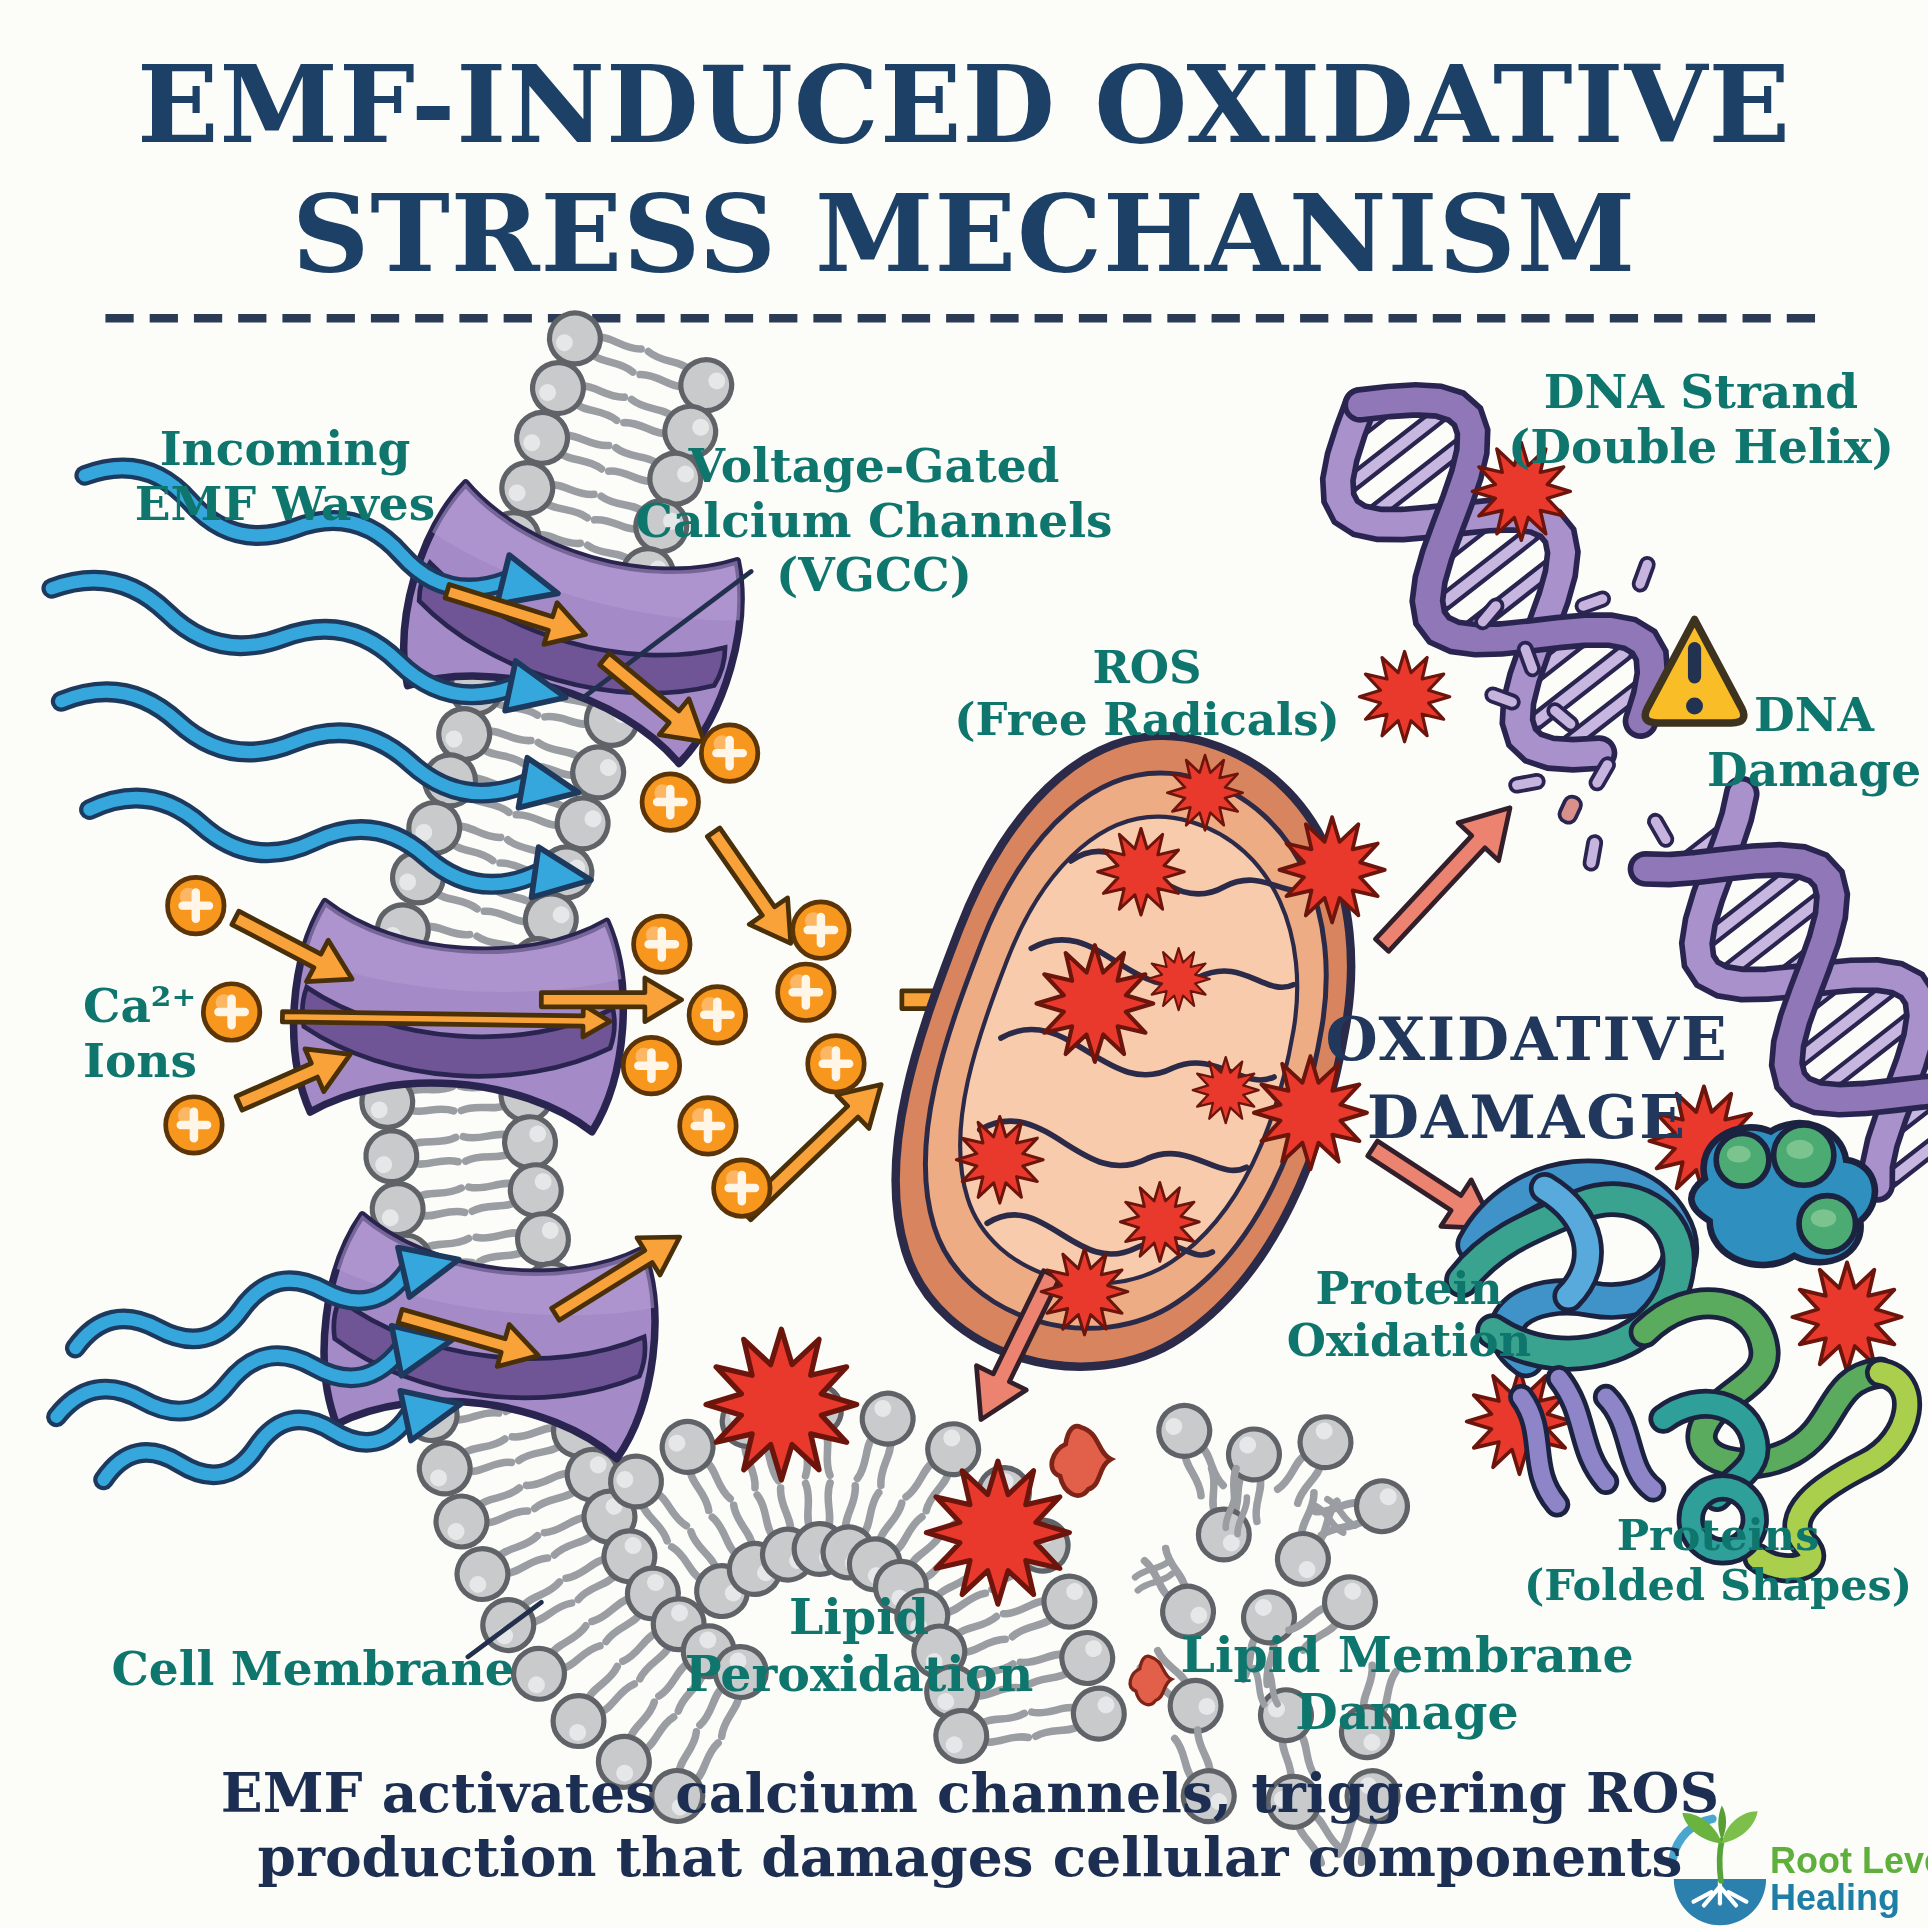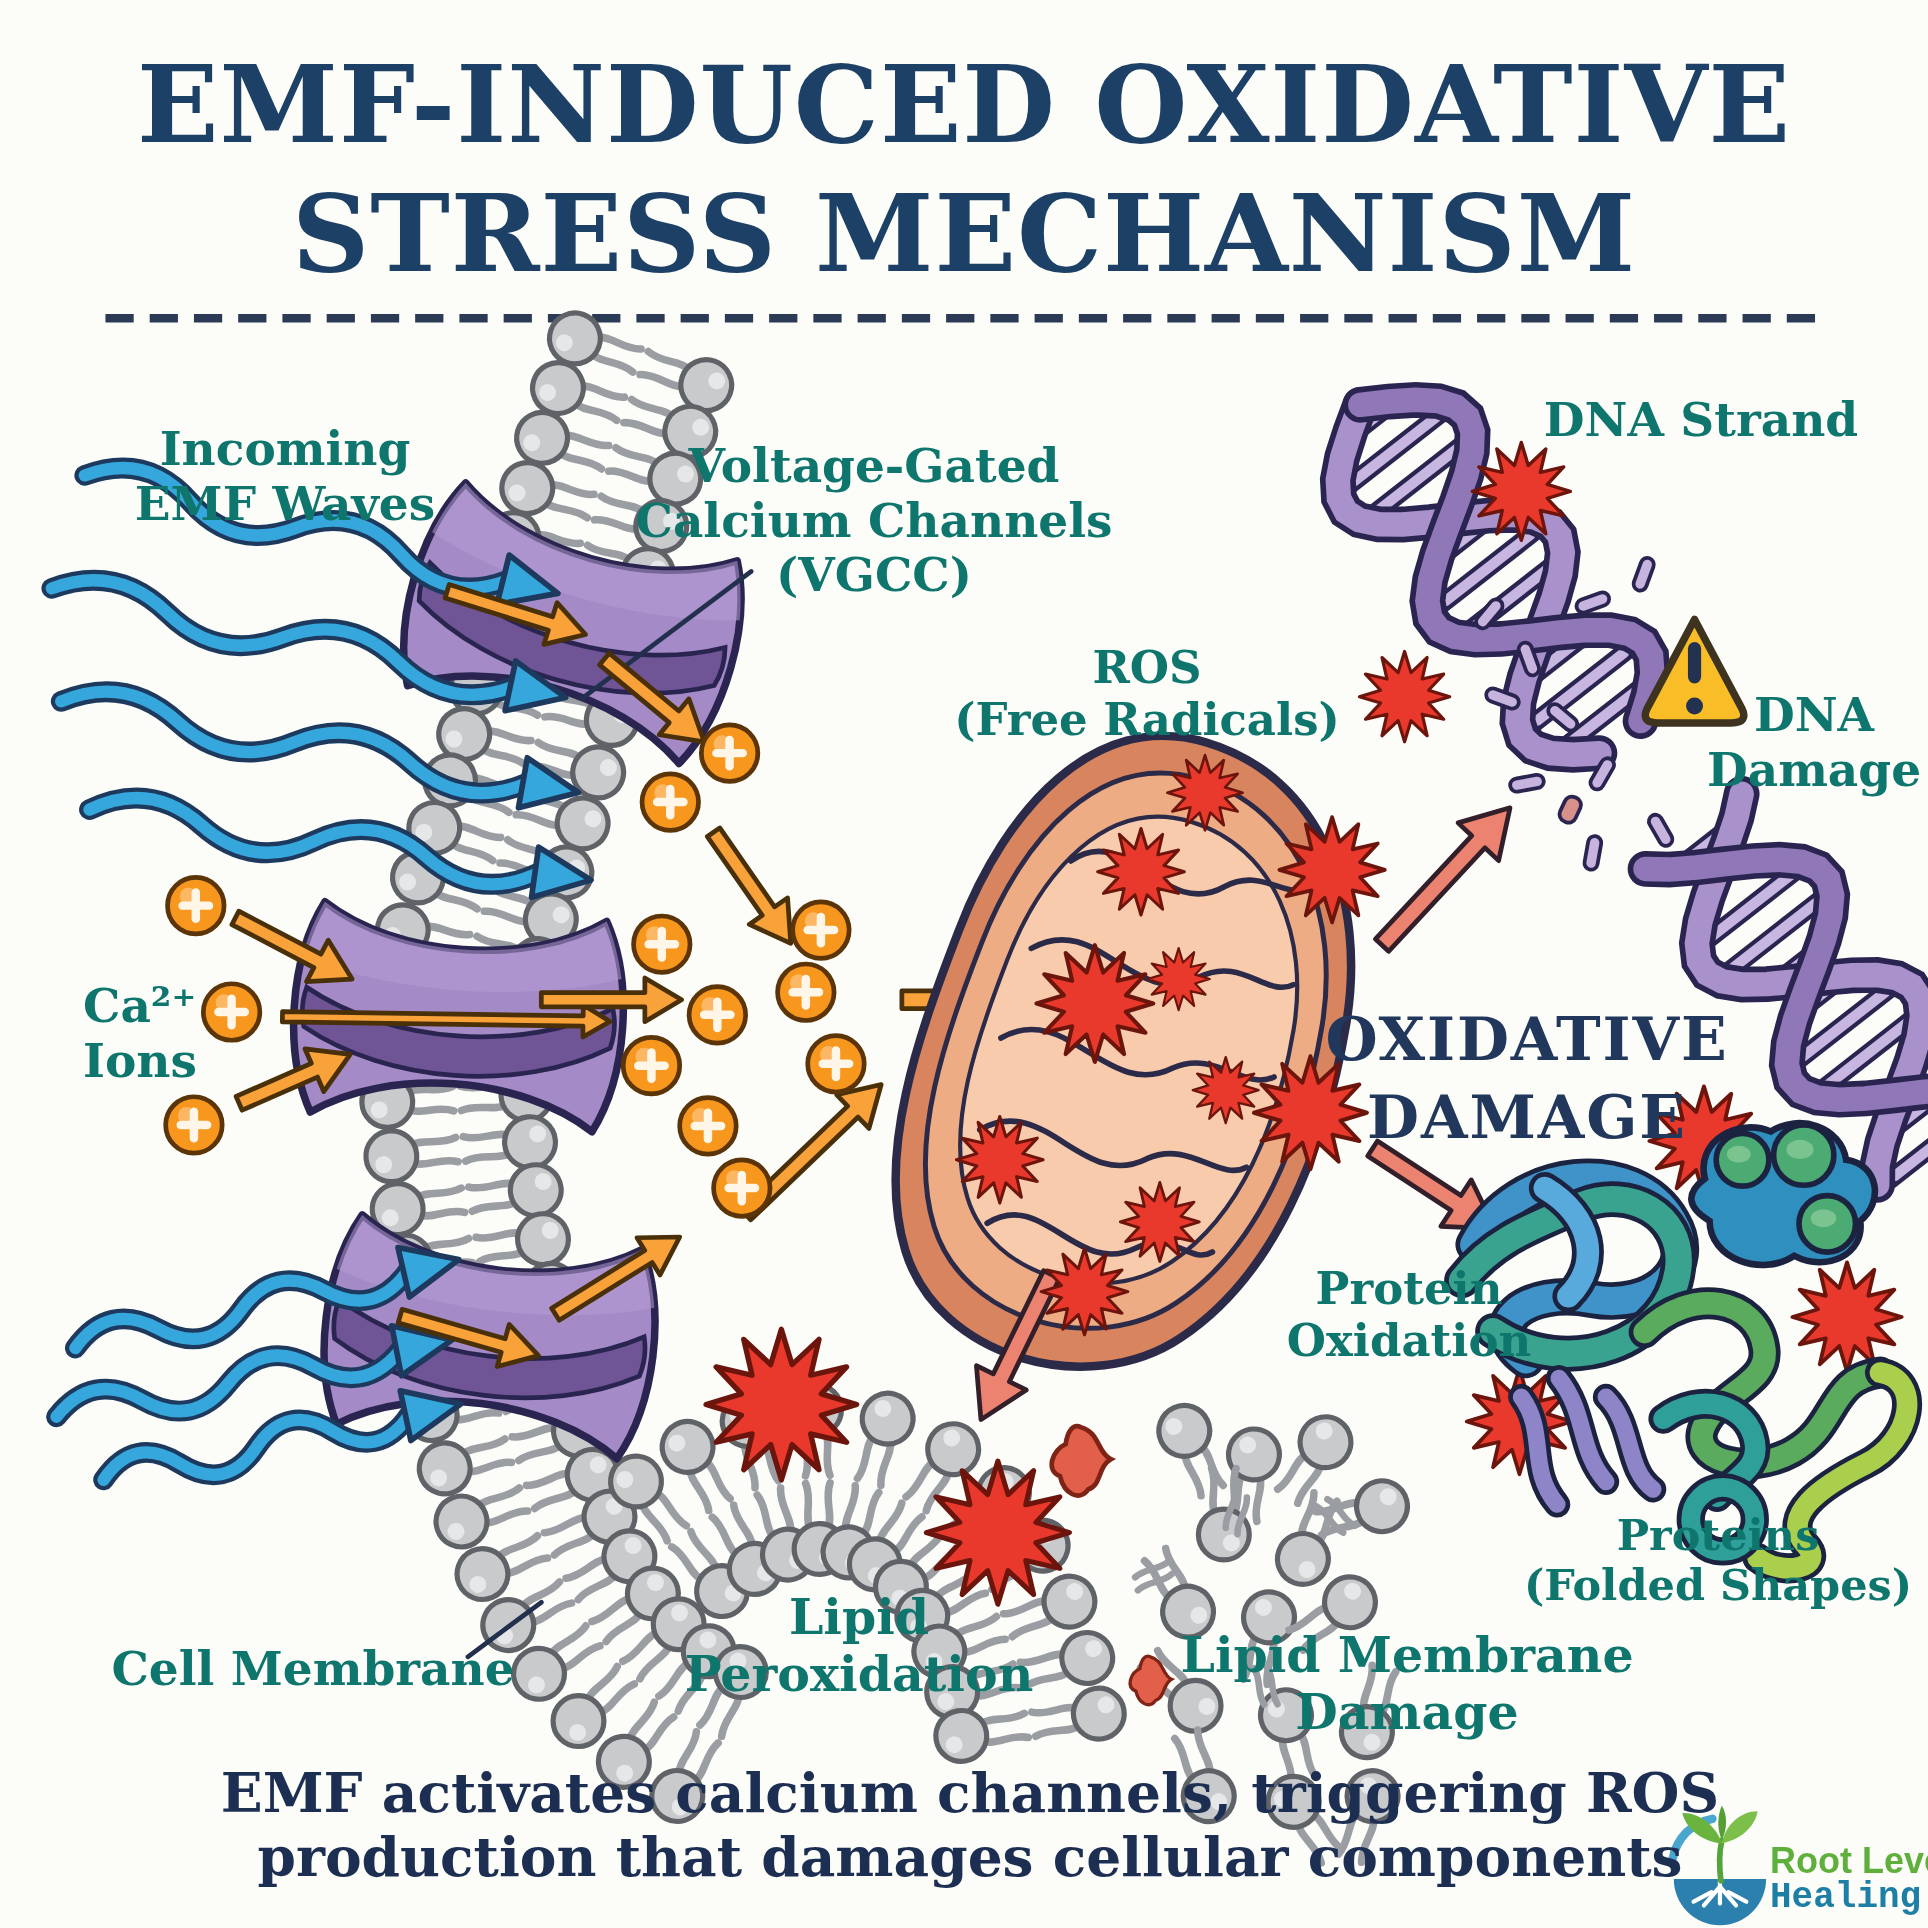--- a/index.html
+++ b/index.html
@@ -6,21 +6,21 @@
   html,body{margin:0;padding:0;width:1928px;height:1928px;background:#fcfcf9;overflow:hidden;}
   #canvas{position:absolute;left:0;top:0;width:1928px;height:1452px;background:#fcfcf9;}
   #art{position:absolute;left:0;top:0;}
   .lbl{position:absolute;transform:translate(-50%,-50%);font-family:"DejaVu Serif","Liberation Serif",serif;
        font-weight:bold;color:#0f766e;text-align:center;line-height:1.16;white-space:nowrap;z-index:5;}
   .title{font-size:107px;color:#1d4066;letter-spacing:0.9px;}
   .caption{font-size:55px;color:#1c2e52;}
   .oxid{font-size:60px;letter-spacing:1.9px;line-height:1.3;color:#21375c;}
   .logo-text{position:absolute;transform:translate(0,-50%);font-family:"Liberation Sans","DejaVu Sans",sans-serif;
        font-weight:bold;text-align:left;line-height:1.18;white-space:nowrap;z-index:5;font-size:36px;}
-  .lg1{color:#5faf3c;} .lg2{color:#1e7fa6;font-family:Liberation Mono, monospace;}
+  .lg1{color:#5faf3c;} .lg2{color:#1e7fa6;}
   .left-align{transform:translate(0,-50%);text-align:left;}
 </style>
 </head>
 <body>
 
 <div id="canvas">
 
   <svg id="art" width="1928" height="1928" viewBox="0 0 2048 2048">
     <defs>
       <g id="lipid">
@@ -448,20 +448,21 @@
     <div>(VGCC)</div>
   </div>
 
   <div class="lbl" style="left:1147px;top:694px;font-size:45px;">
     <div>ROS</div>
     <div>(Free Radicals)</div>
   </div>
 
   <div class="lbl" style="left:1701px;top:420px;font-size:47px;">
     <div>DNA Strand</div>
+    <div>(Double Helix)</div>
   </div>
 
   <div class="lbl" style="left:1814px;top:733px;font-size:47px;margin-top:10px;">
     <div>DNA</div>
     <div>Damage</div>
   </div>
 
   <div class="lbl oxid" style="left:1527px;top:1078px;">
     <div>OXIDATIVE</div>
     <div>DAMAGE</div>

